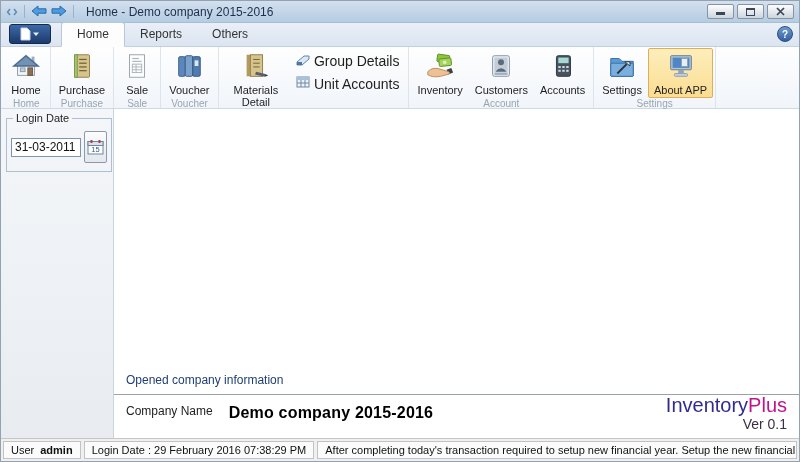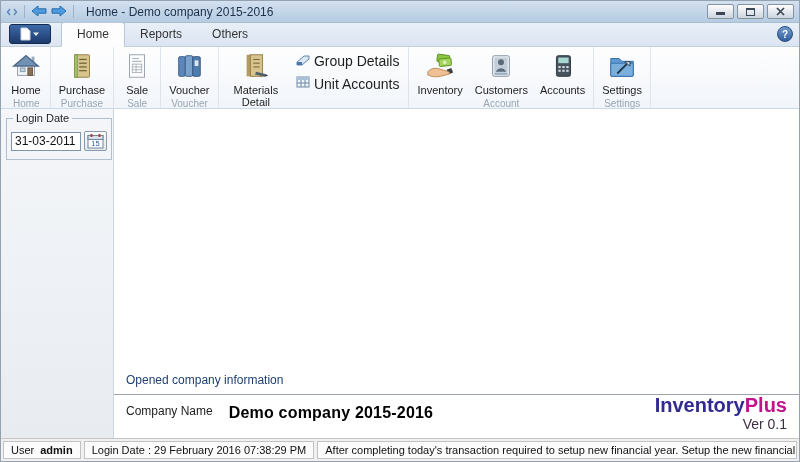--- a/index.html
+++ b/index.html
@@ -53,33 +53,33 @@
 
   
   .content { flex:1; display:flex; min-height:0; background:#fff; }
   .sidepanel { width:113px; flex:0 0 113px; background:linear-gradient(#f4f6f9,#e8ecf1);
                border-right:1px solid #ccd4dd; padding:3px 5px; }
   .login-fieldset { border:1px solid #aebfd0; padding:7px 4px 8px; }
   .login-fieldset legend { font-size:11px; color:#1e1e1e; padding:0 3px; margin-left:2px; }
   .date-row { display:flex; align-items:center; gap:3px; }
   .date-input { width:70px; height:19px; border:1px solid #7f95ab; font-size:12px;
                 padding:0 3px; font-family:"Liberation Sans", sans-serif; color:#111; }
-  .cal-btn { width:23px; height:20px; border:1px solid #8b9aa9;
+  .cal-btn { width:23px; height:32px; border:1px solid #8b9aa9;
              background:linear-gradient(#fbfcfd,#e2e8ee); display:flex; align-items:center;
              justify-content:center; border-radius:2px; }
 
   .main { flex:1; position:relative; background:#fff; }
   .bottom-info { position:absolute; left:0; right:0; bottom:0; }
   .opened { color:#1f3e73; font-size:12px; padding:6px 12px 7px; }
   .info-divider { border:none; border-top:1px solid #9aa2ab; margin:0; }
   .company-row { display:flex; align-items:flex-start; gap:16px; padding:9px 12px 16px; }
   .company-label { font-size:12px; color:#222; }
   .company-value { font-size:16px; font-weight:bold; color:#000; letter-spacing:.2px; }
   .logo { position:absolute; right:12px; bottom:6px; text-align:right; }
-  .logo-main { font-size:20px; font-weight:bold; line-height:1; }
+  .logo-main { font-size:20px; font-weight:normal; line-height:1; }
   .logo-part1 { color:#312a91; }
   .logo-part2 { color:#c0148c; }
   .logo-ver { font-size:14px; color:#3c2f44; margin-top:1px; }
 
   
   .statusbar { height:23px; flex:0 0 23px; background:#f0f0f0; border-top:1px solid #c6c6c6;
                display:flex; align-items:stretch; padding:2px; gap:3px; font-size:11px; color:#111; }
   .status-cell { border:1px solid #c2c2c2; background:#fbfbfb; display:flex; align-items:center;
                  padding:0 7px; white-space:nowrap; overflow:hidden; }
   .status-user b { margin-left:6px; }
@@ -324,20 +324,32 @@
           <span>
             <svg width="30" height="30" viewBox="0 0 32 32">
               <path d="M4 8 h9 l3 3 h12 v15 a1 1 0 0 1 -1 1 h-22 a1 1 0 0 1 -1 -1 z" fill="#5d9ad3" stroke="#366ea6"></path>
               <rect x="4" y="13" width="24" height="14" rx="1" fill="#79aede" stroke="#366ea6"></rect>
               <line x1="11" y1="24" x2="21" y2="14" stroke="#243642" stroke-width="2"></line>
               <polygon points="19,11.5 24.5,11.5 24.5,16" fill="#e8eef4" stroke="#243642"></polygon>
             </svg>
           </span>
           <span class="rlabel">Settings</span>
         </div>
+        <div class="rbtn narrow highlighted">
+          <span>
+            <svg width="30" height="30" viewBox="0 0 32 32">
+              <rect x="5" y="5" width="22" height="15" rx="1" fill="#b7c6d3" stroke="#64798b"></rect>
+              <rect x="7" y="7" width="18" height="11" fill="#4f86c6"></rect>
+              <rect x="16.5" y="8" width="6.5" height="8.5" fill="#e9eef3" stroke="#8aa0b4"></rect>
+              <rect x="13" y="20" width="6" height="4" fill="#90a5b6"></rect>
+              <rect x="9" y="24" width="14" height="3" rx="1" fill="#c2cfd9" stroke="#8aa0b4"></rect>
+            </svg>
+          </span>
+          <span class="rlabel">About APP</span>
+        </div>
       </div>
       <div class="rgroup-label">Settings</div>
     </div>
 
   </div>
 
   <div class="content">
     <div class="sidepanel">
       <fieldset class="login-fieldset">
         <legend>Login Date</legend>

